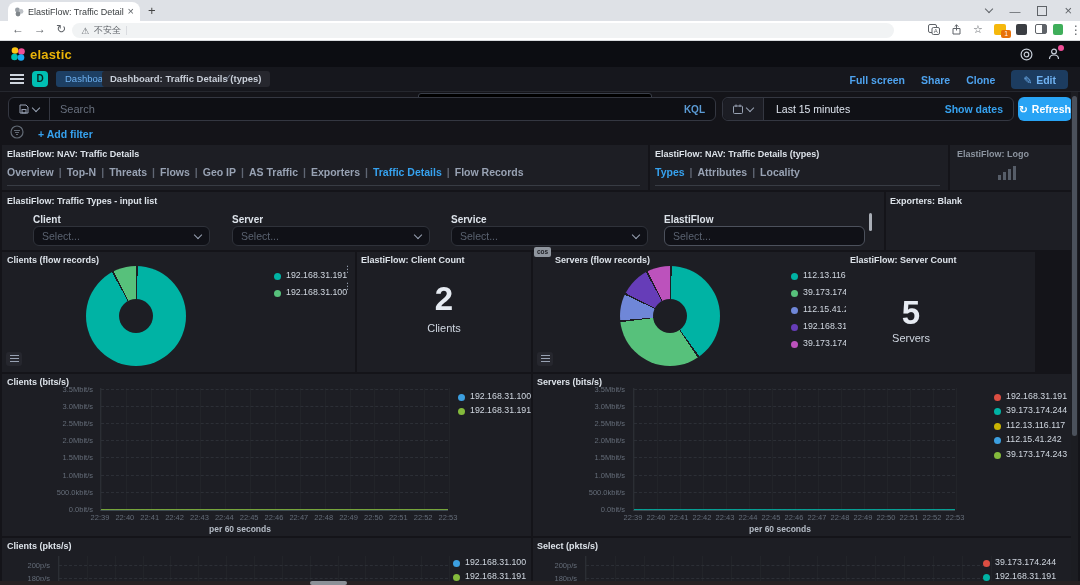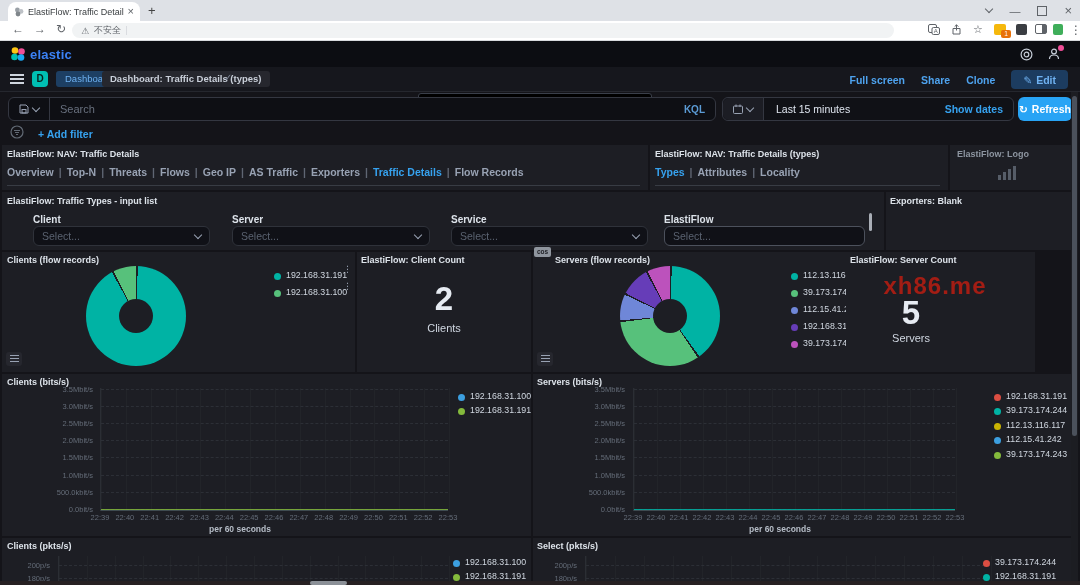--- a/index.html
+++ b/index.html
@@ -27,21 +27,21 @@
   .abtn{top:24px;font-size:11px;color:#5f6368;line-height:1;}
   .extyellow{left:994px;top:24px;width:12px;height:11px;background:#f5b80c;border-radius:2px;}
   .extbadge{left:1001px;top:30px;min-width:8px;height:8px;background:#e8710a;border-radius:2px;
             color:#fff;font-size:6.5px;text-align:center;line-height:8px;padding:0 1px;}
   .extdark{left:1016px;top:24px;width:11px;height:11px;background:#3a3d42;border-radius:2px;}
   .sidepanel{left:1035px;top:24px;width:12px;height:10px;border:1.3px solid #5f6368;border-radius:2px;box-sizing:border-box;}
   .sidepanel i{position:absolute;right:0;top:0;bottom:0;width:4px;background:#5f6368;display:block;}
   .extgreen{left:1053px;top:24px;width:10px;height:11px;background:#3fae5a;border-radius:2px;}
   
   .eheader{left:0;top:41px;width:1080px;height:26px;background:#0c0d12;}
-  .brand{left:30px;top:47px;font-size:13px;font-weight:700;color:#3b82f6;letter-spacing:.2px;}
+  .brand{left:30px;top:47px;font-size:13px;font-weight:700;color:#eab308;letter-spacing:.2px;}
   .esearch{left:418px;top:45px;width:234px;height:19px;background:#000000;border:1px solid #3a3f4a;
            border-radius:3px;display:flex;align-items:center;padding:0 7px;gap:2px;box-sizing:border-box;margin-top:48px;}
   .esearch span{font-size:10.5px;color:#78828f;}
   
   .crumbbar{left:0;top:67px;width:1080px;height:25px;background:#16171d;border-bottom:1px solid #25272e;box-sizing:border-box;}
   .hamb{left:10px;top:74px;width:14px;height:10px;background:repeating-linear-gradient(to bottom,#cfd5de 0 1.6px,transparent 1.6px 4.2px);}
   .appbadge{left:32px;top:71px;width:16px;height:16px;background:#00bfb3;border-radius:4px;color:#06231d;
             font-size:10px;font-weight:700;text-align:center;line-height:16px;}
   .crumb1{left:56px;top:71px;height:16px;background:#1d3f63;border-radius:3px;color:#6db0f0;font-size:9.5px;
           line-height:16px;padding:0 9px;}
@@ -373,21 +373,20 @@
       </div>
     </div>
   <span class="ltoggle">
       <span class="barsicon"></span>
     </span>
 </div>
 <span class="abs cosbadge">cos</span>
 
 <div class="panel" style="left:846px;top:252px;width:189px;height:120px;">
   <span class="ptitle" style="left:4px;top:3px;">ElastiFlow: Server Count</span>
-  <span class="watermark" style="left:0;top:20px;width:178px;">xh86.me</span>
   <span class="countval" style="left:0;top:42px;width:130px;">5</span>
   <span class="countlab" style="left:0;top:80px;width:130px;">Servers</span>
 </div>
 
 <div class="panel" style="left:2px;top:374px;width:529px;height:162px;">
   <span class="ptitle" style="left:5px;top:3px;">Clients (bits/s)</span>
   <div class="ycol" style="left:31px;top:0;">
       <div class="ylab" style="top: 11px;">3.5Mbit/s</div>
       <div class="ylab" style="top: 28.1px;">3.0Mbit/s</div>
       <div class="ylab" style="top: 45.2px;">2.5Mbit/s</div>

